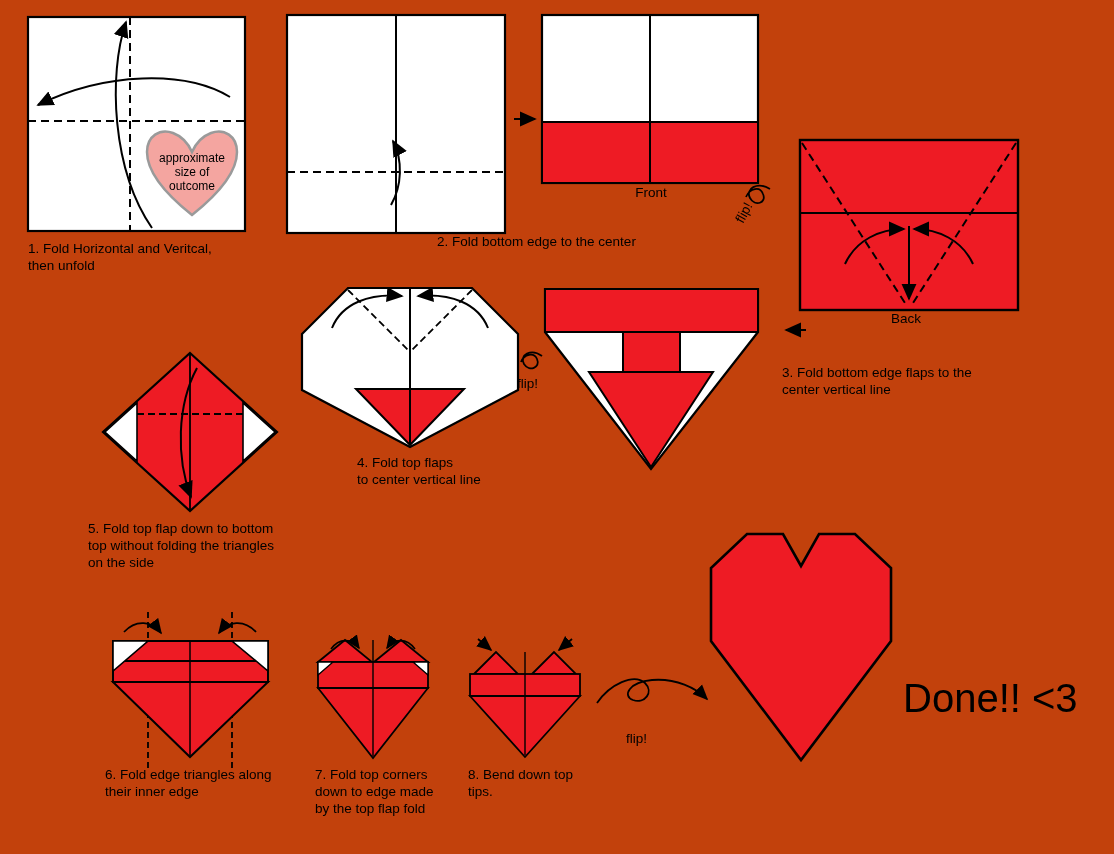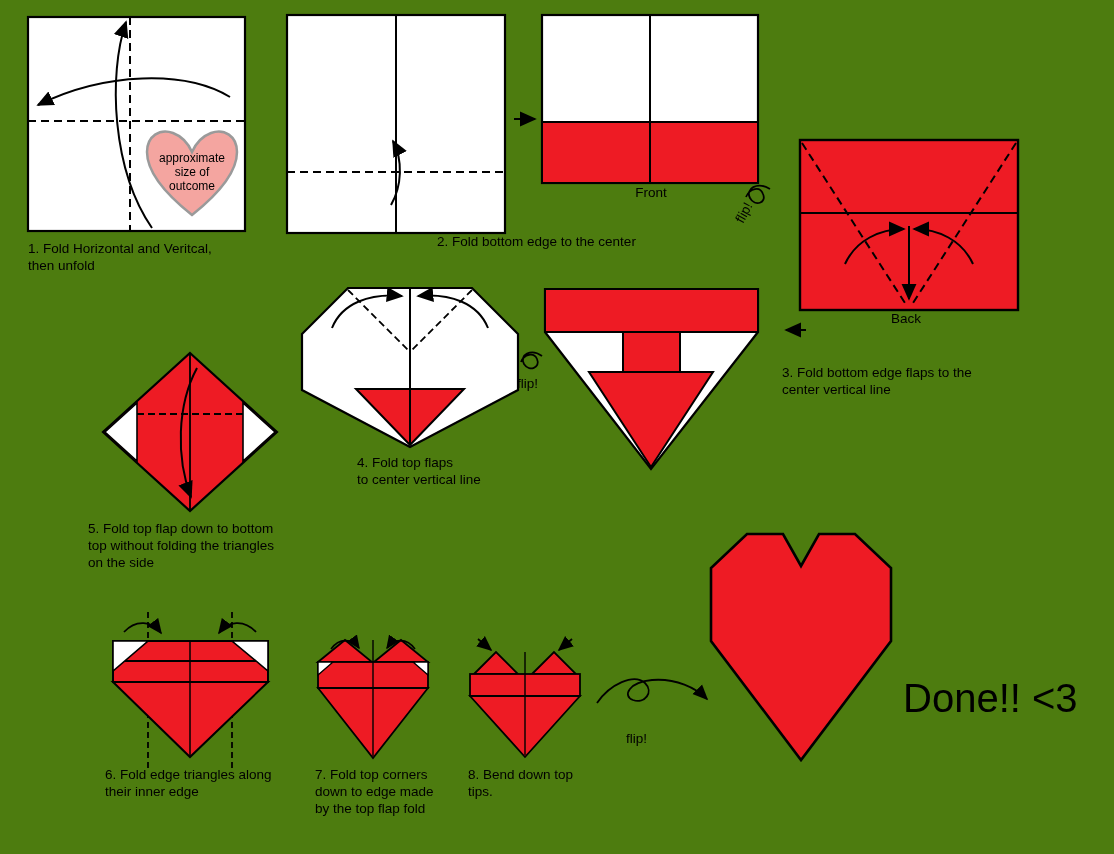--- a/index.html
+++ b/index.html
@@ -1,20 +1,20 @@
 <!DOCTYPE html>
 <html style="--red: #ee1b24; --pink: #f4a5a0; --heart_stroke: #9a9a9a; --line: #000000;"><head>
 <meta charset="utf-8">
 <style>
   html, body { margin: 0; padding: 0; background: #ffffff; }
   #canvas-wrap {
     position: relative;
     width: 1114px;
     height: 854px;
-    background: #4d7c0f;
+    background: #c2410c;
     font-family: "Liberation Sans", sans-serif;
   }
   svg text { fill: #000; }
   .caption { font-family: "Liberation Sans", sans-serif; font-size: 13.5px; }
   .note    { font-family: "Liberation Sans", sans-serif; font-size: 12px; }
   .done    { font-family: "Liberation Sans", sans-serif; font-size: 40px; }
   .fill-red  { fill: var(--red); }
   .fill-pink { fill: var(--pink); }
   .stroke-line { stroke: #000; fill: none; }
 </style>

